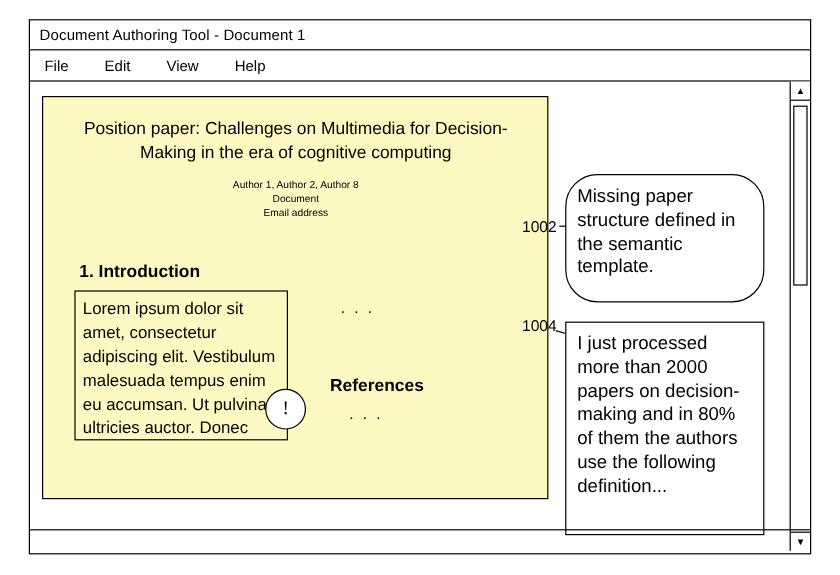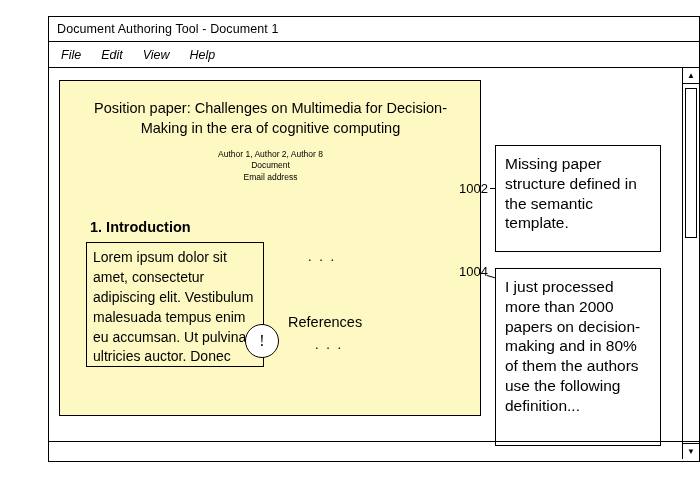--- a/index.html
+++ b/index.html
@@ -17,21 +17,20 @@
 
   .app-window {
     position: absolute;
     left: 24px;
     top: 16px;
     width: 652px;
     height: 446px;
     border: 1.5px solid #000000;
     background: #ffffff;
     box-sizing: border-box;
-    margin-left: 24px;
   }
 
   .title-bar {
     height: 25px;
     border-bottom: 1.5px solid #000000;
     display: flex;
     align-items: center;
     padding-left: 8px;
     box-sizing: border-box;
   }
@@ -40,22 +39,21 @@
     letter-spacing: 0.1px;
   }
 
   .menu-bar {
     height: 26px;
     border-bottom: 1.5px solid #000000;
     display: flex;
     align-items: center;
     padding-left: 12px;
     box-sizing: border-box;
-    gap: 20px;
-    font-style: italic;
+    gap: 30px;
   }
   .menu-item {
     font-size: 12.5px;
     cursor: default;
   }
 
   .work-area {
     position: relative;
     height: 391px;
     box-sizing: border-box;
@@ -146,21 +144,21 @@
     font-size: 8.5px;
     line-height: 1.35;
   }
 
   .section-heading {
     position: absolute;
     font-size: 14.5px;
   }
   .sec-intro { left: 30px; top: 138px; font-weight: bold; }
   .sec-final { left: 222px; top: 145px; }
-  .sec-refs  { left: 228px; top: 233px; }
+  .sec-refs  { left: 239px; top: 233px; font-weight: bold; }
 
   .dots {
     position: absolute;
     font-size: 13px;
     letter-spacing: 2px;
   }
   .dots-final { left: 248px; top: 168px; }
   .dots-refs  { left: 255px; top: 256px; }
 
   .body-box {
@@ -206,20 +204,21 @@
     box-sizing: border-box;
     padding: 8px 9px;
     font-size: 15.5px;
     line-height: 1.28;
   }
   .callout-1 {
     left: 446px;
     top: 77px;
     width: 166px;
     height: 107px;
+    border-radius: 27px;
   }
   .callout-2 {
     left: 446px;
     top: 200px;
     width: 166px;
     height: 178px;
   }
 
   .ref-num {
     position: absolute;

